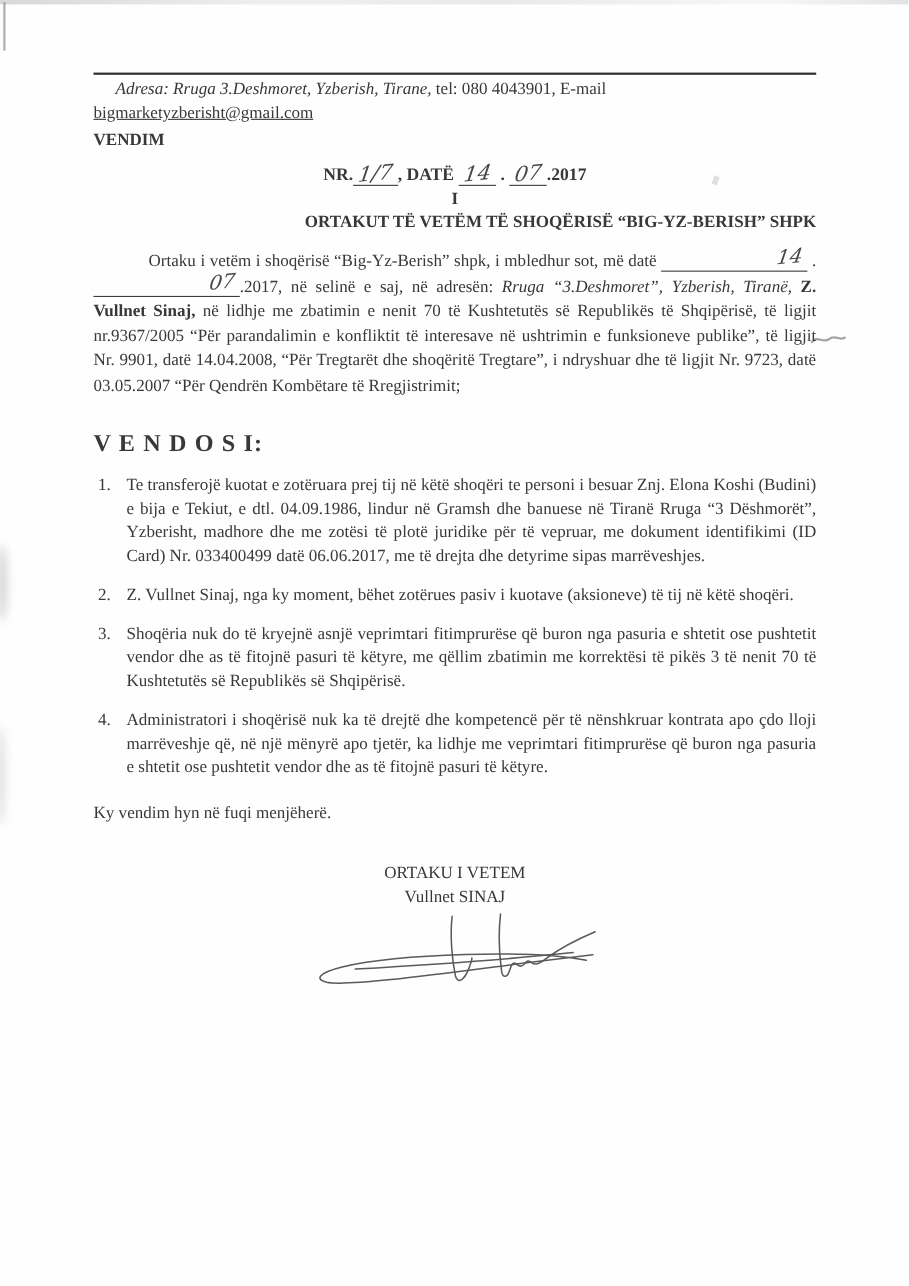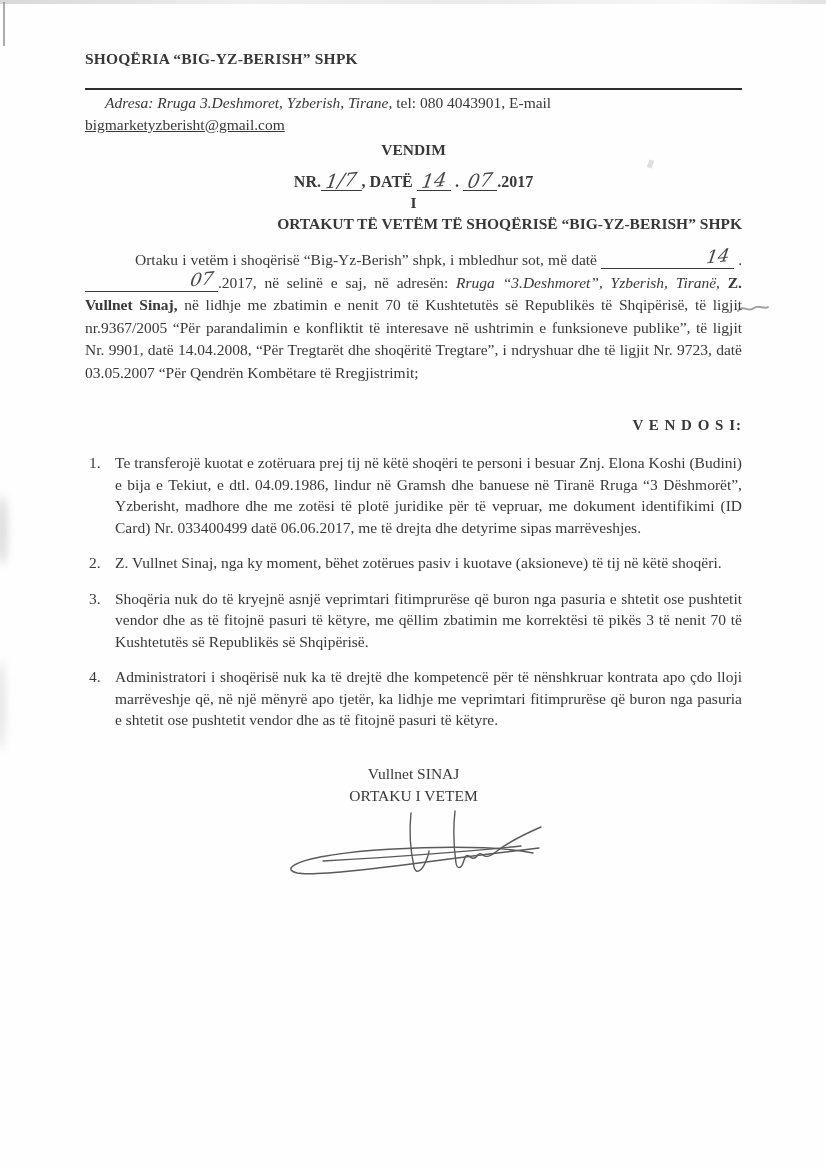--- a/index.html
+++ b/index.html
@@ -66,21 +66,20 @@
     line-height: 22px;
     margin-top: 2px;
   }
   .address-italic { font-style: italic; margin-left: 20px; }
   .email {
     font-size: 15.5px;
     line-height: 22px;
     text-decoration: underline;
   }
   .vendim {
-    text-align: center;
     font-weight: bold;
     font-size: 15.5px;
     line-height: 22px;
     margin-top: 3px;
   }
   .nr-line {
     text-align: center;
     font-weight: bold;
     font-size: 16px;
     line-height: 24px;
@@ -118,23 +117,23 @@
   .intro {
     margin-top: 14px;
     font-size: 15.5px;
     line-height: 22.5px;
     text-align: justify;
     text-indent: 50px;
   }
   .intro .it { font-style: italic; margin-top: 32px; }
   .intro .b { font-weight: bold; }
   .vendosi {
-    text-align: right;
-    font-weight: bold;
-    font-size: 15px;
+    text-align: left;
+    font-weight: bold;
+    font-size: 22px;
     line-height: 22px;
     margin-top: 30px;
     letter-spacing: 1px;
   }
   .items { margin-top: 16px; }
   .item {
     display: flex;
     margin-top: 14px;
     font-size: 15.5px;
     line-height: 21.5px;
@@ -176,21 +175,20 @@
   <div class="artifact-left-smudge"></div>
   <div class="artifact-left-smudge2"></div>
   <div class="artifact-mark-1"></div>
   <div class="artifact-mark-2"></div>
   <svg class="artifact-squiggle" viewBox="0 0 34 16">
     <path d="M2,10 C7,3 12,12 18,7 C23,3 28,9 32,6" stroke="#a2a2a2" stroke-width="2" fill="none" stroke-linecap="round"></path>
   </svg>
 
   <div class="content">
 
-    <div class="company">SHOQËRIA “BIG-YZ-BERISH” SHPK</div>
     <div class="rule"></div>
     <div class="address-line"><span class="address-italic">Adresa: Rruga 3.Deshmoret, Yzberish, Tirane,</span><span> tel: 080 4043901, E-mail</span></div>
     <div class="email">bigmarketyzberisht@gmail.com</div>
 
     <div class="vendim">VENDIM</div>
     <div class="nr-line"><span>NR.</span><span class="hw-slot"><span class="hw">1/7</span></span><span>, DATË</span> <span class="hw-slot"><span class="hw">14</span></span> <span>.</span> <span class="hw-slot"><span class="hw">07</span></span><span>.2017</span></div>
     <div class="roman-i">I</div>
     <div class="addressee">ORTAKUT TË VETËM TË SHOQËRISË “BIG-YZ-BERISH” SHPK</div>
 
     <p class="intro"><span>Ortaku i vetëm i shoqërisë “Big-Yz-Berish” shpk, i mbledhur sot, më datë </span><span class="hw-slot"><span class="hw sm">14</span></span> <span>.</span><span class="hw-slot"><span class="hw sm">07</span></span><span>.2017, në selinë e saj, në adresën: </span><span class="it">Rruga “3.Deshmoret”, Yzberish, Tiranë,</span><span class="b"> Z. Vullnet Sinaj,</span><span> në lidhje me zbatimin e nenit 70 të Kushtetutës së Republikës të Shqipërisë, të ligjit nr.9367/2005 “Për parandalimin e konfliktit të interesave në ushtrimin e funksioneve publike”, të ligjit Nr. 9901, datë 14.04.2008, “Për Tregtarët dhe shoqëritë Tregtare”, i ndryshuar dhe të ligjit Nr. 9723, datë 03.05.2007 “Për Qendrën Kombëtare të Rregjistrimit;</span></p>
@@ -209,24 +207,25 @@
       <div class="item">
         <span class="item-num">3.</span>
         <span class="item-text">Shoqëria nuk do të kryejnë asnjë veprimtari fitimprurëse që buron nga pasuria e shtetit ose pushtetit vendor dhe as të fitojnë pasuri të këtyre, me qëllim zbatimin me korrektësi të pikës 3 të nenit 70 të Kushtetutës së Republikës së Shqipërisë.</span>
       </div>
       <div class="item">
         <span class="item-num">4.</span>
         <span class="item-text">Administratori i shoqërisë nuk ka të drejtë dhe kompetencë për të nënshkruar kontrata apo çdo lloji marrëveshje që, në një mënyrë apo tjetër, ka lidhje me veprimtari fitimprurëse që buron nga pasuria e shtetit ose pushtetit vendor dhe as të fitojnë pasuri të këtyre.</span>
       </div>
     </div>
 
+    <div class="closing">Ky vendim hyn në fuqi menjëherë.</div>
 
     <div class="signoff">
+      <div>ORTAKU I VETEM</div>
       <div>Vullnet SINAJ</div>
-      <div>ORTAKU I VETEM</div>
     </div>
 
     <div class="signature-wrap">
       <svg class="sig" width="262" height="74" viewBox="0 0 262 74">
         <g stroke="#5a5a5a" stroke-width="1.4" fill="none" stroke-linecap="round">
           <path d="M250,44 C200,34 80,38 28,50 C8,55 2,61 14,64 C34,68 120,56 190,47 C215,44 240,41 256,39"></path>
           <path d="M40,52 C110,48 180,43 238,37"></path>
           <path d="M128,4 C126,22 128,44 131,58 C133,66 139,62 143,52 C145,47 146,44 146,42"></path>
           <path d="M172,2 C170,20 171,40 173,54 C174,60 178,60 180,54 C182,48 183,45 186,47 C188,49 191,51 194,47 C196,44 198,44 200,46 C203,49 208,47 214,42 C226,33 244,24 258,18"></path>
         </g>

